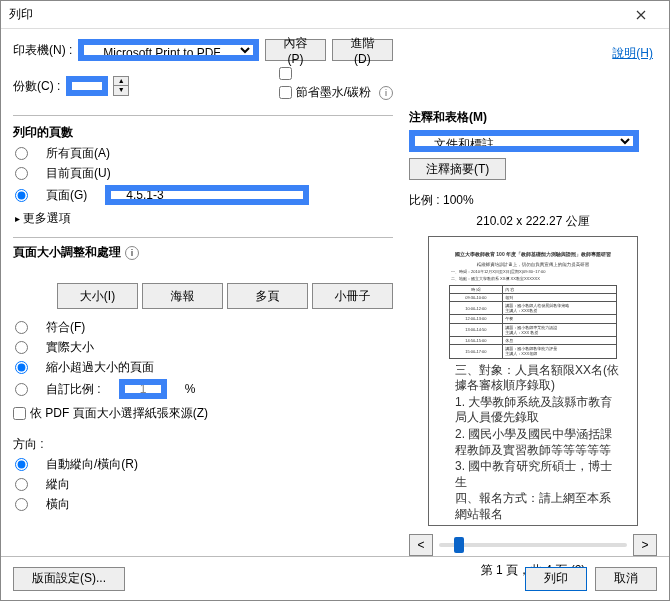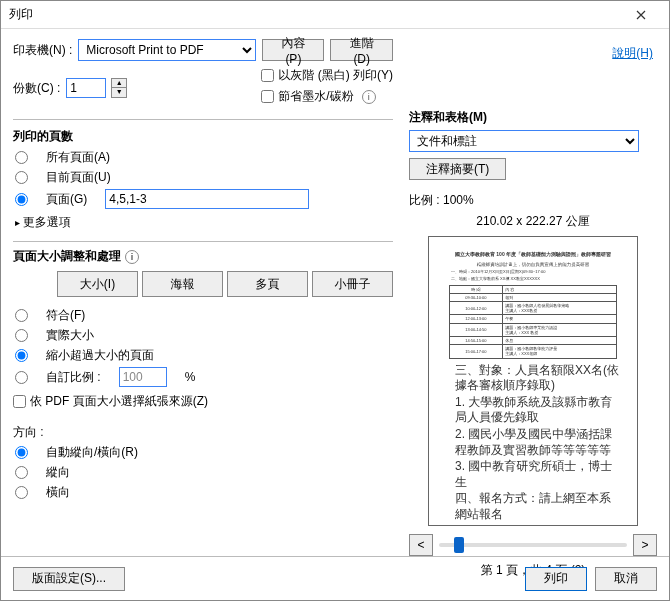--- a/index.html
+++ b/index.html
@@ -6,40 +6,40 @@
 body { background: #fff; width: 670px; height: 601px; border: 1px solid #888; position: relative; }
 .titlebar { height: 28px; display: flex; align-items: center; padding: 0 8px; border-bottom: 1px solid #ddd; }
 .titlebar .title { flex: 1; }
 .titlebar .close { width: 40px; height: 28px; display: flex; align-items: center; justify-content: center; cursor: default; }
 .titlebar .close svg { width: 10px; height: 10px; }
 .content { display: flex; padding: 10px 12px 0 12px; gap: 16px; height: 524px; }
 .left { width: 380px; }
 .right { flex: 1; }
 .row { display: flex; align-items: center; margin-bottom: 6px; gap: 6px; }
 label { white-space: nowrap; }
-select, input[type=text] { border: 1px solid #3b82f6; background: #fff; height: 20px; padding: 0 3px; }
+select, input[type=text] { border: 6px solid #3b82f6; background: #fff; height: 20px; padding: 0 15px; }
 select { height: 22px; }
 .printer-select { width: 250px; }
 .btn { border: 1px solid #888; background: #eee; height: 22px; padding: 0 16px; cursor: default; display: inline-flex; align-items: center; }
 .help-link { color: #0066cc; text-decoration: underline; margin-left: auto; }
 .copies { width: 40px; }
 .spinner { display: inline-flex; flex-direction: column; border: 1px solid #888; height: 20px; margin-left:-1px; }
 .spinner div { width: 14px; height: 9px; background: #eee; border-bottom: 1px solid #888; font-size: 7px; text-align: center; line-height: 8px; }
 .spinner div:last-child { border-bottom: none; }
 .checkbox-row { display: flex; align-items: center; gap: 4px; margin-bottom: 4px; }
 .checkbox-row input { margin: 0; }
 .info-icon { display: inline-flex; width: 14px; height: 14px; border: 1px solid #888; border-radius: 50%; align-items: center; justify-content: center; font-size: 9px; color: #555; margin-left: 4px; }
 .section-title { font-weight: bold; margin: 8px 0 4px 0; }
 .radio-row { display: flex; align-items: center; gap: 16px; margin: 3px 0; }
 .radio-row input { margin: 0 2px 0 2px; }
 .pages-input { width: 204px; }
 .expand { margin: 5px 0 0 2px; cursor: default; }
 .expand::before { content: "▸ "; font-size: 10px; }
 hr.sep { border: none; border-top: 1px solid #bbb; margin: 10px 0 6px 0; }
-.section-header { display: flex; align-items: center; font-weight: bold; margin-bottom: 6px; }
+.section-header { display: flex; align-items: center; font-weight: bold; margin-bottom: 22px; }
 .btn-group { display: flex; gap: 4px; margin: 6px 0 10px 0; padding-left: 44px; }
 .btn-group .btn { flex: 1; justify-content: center; padding: 0; height: 26px; }
 .small-input { width: 48px; background: #f0f0f0; color: #888; border: 1px solid #bbb; }
 .comments-select { width: 230px; }
 .preview-dims { text-align: center; margin: 4px 0 6px 0; }
 .preview-box { border: 1px solid #666; width: 210px; height: 290px; margin: 0 auto; background: #fff; position: relative; padding: 14px 16px; font-size: 4px; line-height: 1.3; color: #333; overflow: hidden; }
 .preview-box .ptitle { text-align: center; font-weight: bold; font-size: 5px; margin-bottom: 4px; }
 .preview-box .psub { text-align: center; font-size: 4.5px; margin-bottom: 2px; }
 .preview-box .psmall { font-size: 4px; margin: 1px 0 1px 6px; }
 .preview-box table { width: 96%; border-collapse: collapse; margin: 4px auto; }
@@ -82,21 +82,20 @@
       <label>份數(C) :</label>
       <input type="text" class="copies" value="1" style="">
       <div class="spinner">
           <div>▲</div>
           <div>▼</div>
         </div>
       <div style="width:170px;"></div>
       <div>
         <div class="checkbox-row">
           <input type="checkbox" style="">
-          <label>以灰階 (黑白) 列印(Y)</label>
         </div>
         <div class="checkbox-row">
           <input type="checkbox" style="">
           <label>節省墨水/碳粉</label>
           <span class="info-icon">i</span>
         </div>
       </div>
     </div>
 
     <hr class="sep">

